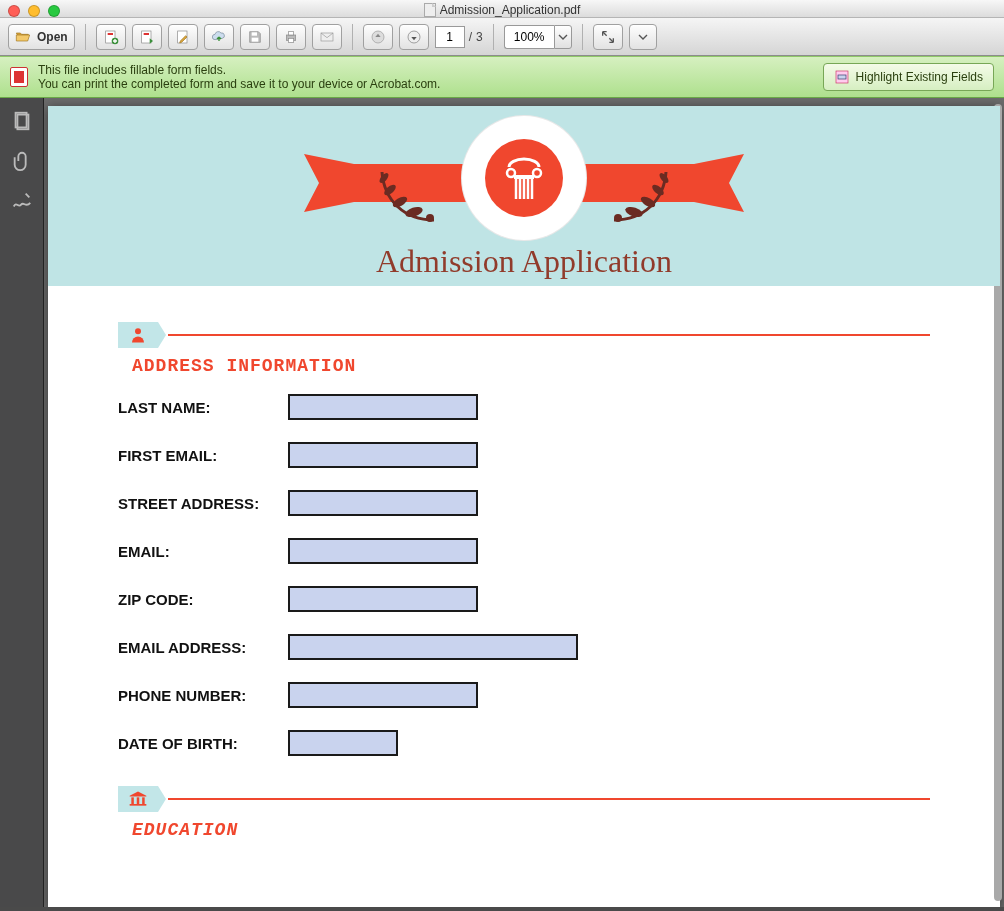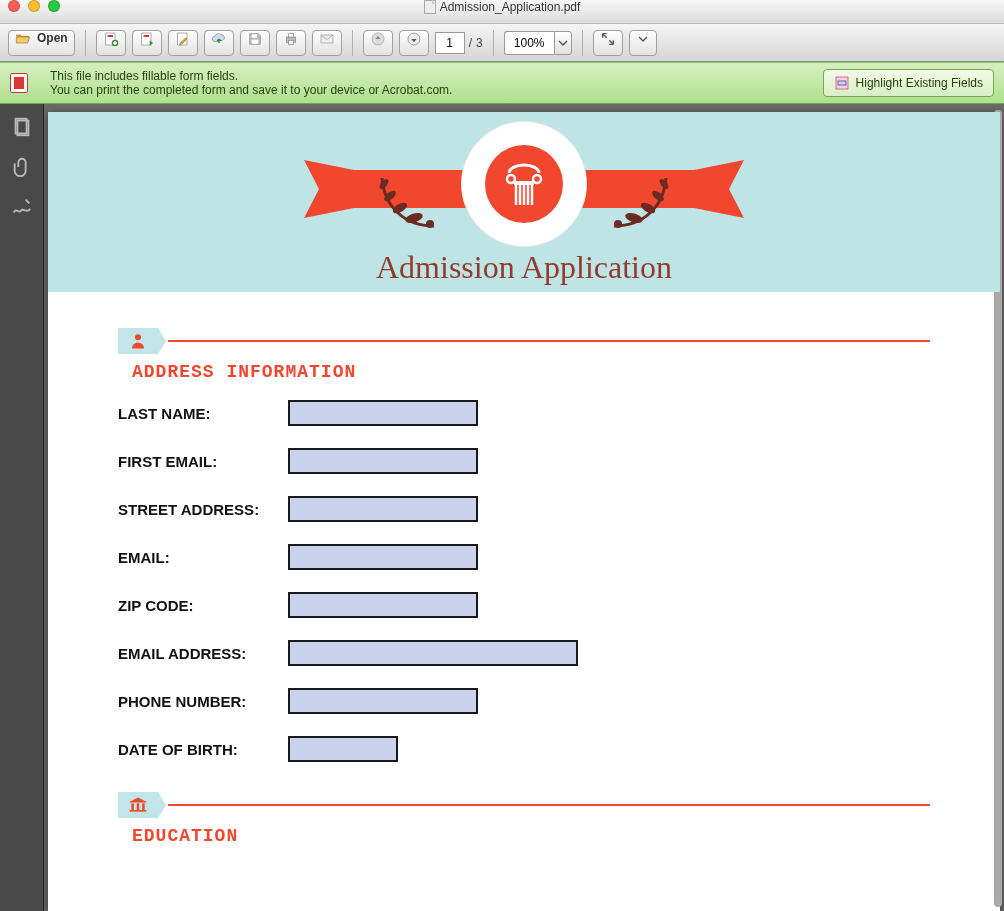--- a/index.html
+++ b/index.html
@@ -1,24 +1,24 @@
 <!DOCTYPE html>
 <html><head>
 <meta charset="utf-8">
 <style>
   * { box-sizing: border-box; margin: 0; padding: 0; }
   html, body { width: 1004px; height: 911px; font-family: "Lucida Grande", Arial, sans-serif; background: #4a4a4a; overflow: hidden; }
 
   
   .titlebar {
-    height: 24px;
+    height: 18px;
     background: linear-gradient(#f7f7f7, #dcdcdc);
     border-bottom: 1px solid #b5b5b5;
     display: flex;
-    align-items: flex-start;
+    align-items: flex-end;
     position: relative;
   }
   .traffic { display: flex; gap: 8px; margin-left: 8px; }
   .tl { width: 12px; height: 12px; border-radius: 50%; border: 0.5px solid rgba(0,0,0,0.2); }
   .tl.close  { background: #ff5f57; }
   .tl.min    { background: #ffbd2e; }
   .tl.max    { background: #28c940; }
   .title-center { position: absolute; left: 0; right: 0; text-align: center; font-size: 12px; color: #333; display: flex; justify-content: center; align-items: center; gap: 4px; pointer-events: none;}
   .doc-ico { width: 12px; height: 14px; background: #eee; border: 1px solid #aaa; position: relative; }
   .doc-ico::after { content:""; position:absolute; right:-1px; top:-1px; border-left:4px solid #ccc; border-top:4px solid transparent; }
@@ -31,21 +31,21 @@
     display: flex;
     align-items: center;
     padding: 0 8px;
     gap: 6px;
   }
   .tbtn {
     height: 26px; min-width: 28px;
     border: 1px solid #a0a0a0;
     border-radius: 4px;
     background: linear-gradient(#fefefe, #e2e2e2);
-    display: flex; align-items: flex-start; justify-content: center;
+    display: flex; align-items: center; justify-content: center;
     font-size: 12px; color: #333;
     padding: 0 6px;
     box-shadow: 0 1px 0 #fff inset;
   }
   .tbtn.icon-only { padding: 0; width: 30px; }
   .vsep { width: 1px; height: 26px; background: #b0b0b0; margin: 0 4px; }
   .page-group { display:flex; align-items:center; gap:4px; font-size:12px; color:#444;}
   .page-input { width: 30px; height: 22px; border:1px solid #999; text-align:center; font-size:12px; background:#fff;}
   .zoom-group { display:flex; align-items:center;}
   .zoom-input { width:50px; height:24px; border:1px solid #999; border-right:none; text-align:center; font-size:12px; background:#fff; border-top-left-radius:3px; border-bottom-left-radius:3px;}
@@ -62,21 +62,21 @@
 
   
   .infobar {
     height: 42px;
     background: linear-gradient(#d6f0c0, #aee08d);
     border-top: 1px solid #8fc768;
     border-bottom: 1px solid #6aa848;
     display:flex; align-items:center;
     padding: 0 10px;
     font-size: 12px; color: #2b4010;
-    gap: 22px;
+    gap: 10px;
   }
   .info-ico { width:18px; height:20px; background:#fff; border:1px solid #c33; border-radius:2px; position:relative; flex-shrink:0;}
   .info-ico::after { content:""; position:absolute; left:3px; right:3px; top:3px; bottom:3px; background:#d33; }
   .highlight-btn {
     margin-left:auto;
     height:28px;
     border:1px solid #77a756;
     border-radius:4px;
     background: linear-gradient(#f4fbe8, #d6efc1);
     display:flex; align-items:center; gap:6px;
@@ -134,21 +134,21 @@
   .sec-chip { width:40px; height:26px; background:#c2e6e8; position:relative; display:flex; align-items:center; justify-content:center;}
   .sec-chip::after { content:""; position:absolute; right:-8px; top:0; border-top:13px solid transparent; border-bottom:13px solid transparent; border-left:8px solid #c2e6e8;}
   .sec-rule { flex:1; height:2px; background:#f0472e; }
   .sec-title { font-family: "Courier New", monospace; font-weight:bold; color:#f0472e; font-size:18px; letter-spacing:1px; margin: 6px 0 18px 14px;}
 
   .field { display:flex; align-items:center; margin-bottom: 22px;}
   .flabel { width: 170px; font-weight:bold; font-size:15px; color:#111;}
   .finput { height:26px; background:#c9d3ee; border:2px solid #1a1a1a; }
   .w1 { width:190px;} .w2 { width:290px;} .w3 { width:110px;}
 
-  .sec2 { margin-top: 30px;}
+  .sec2 { margin-top: 30px; font-style: italic;}
 </style>
 </head>
 <body>
 
 <div class="titlebar">
   <div class="traffic">
     <div class="tl close"></div>
     <div class="tl min"></div>
     <div class="tl max"></div>
   </div>

